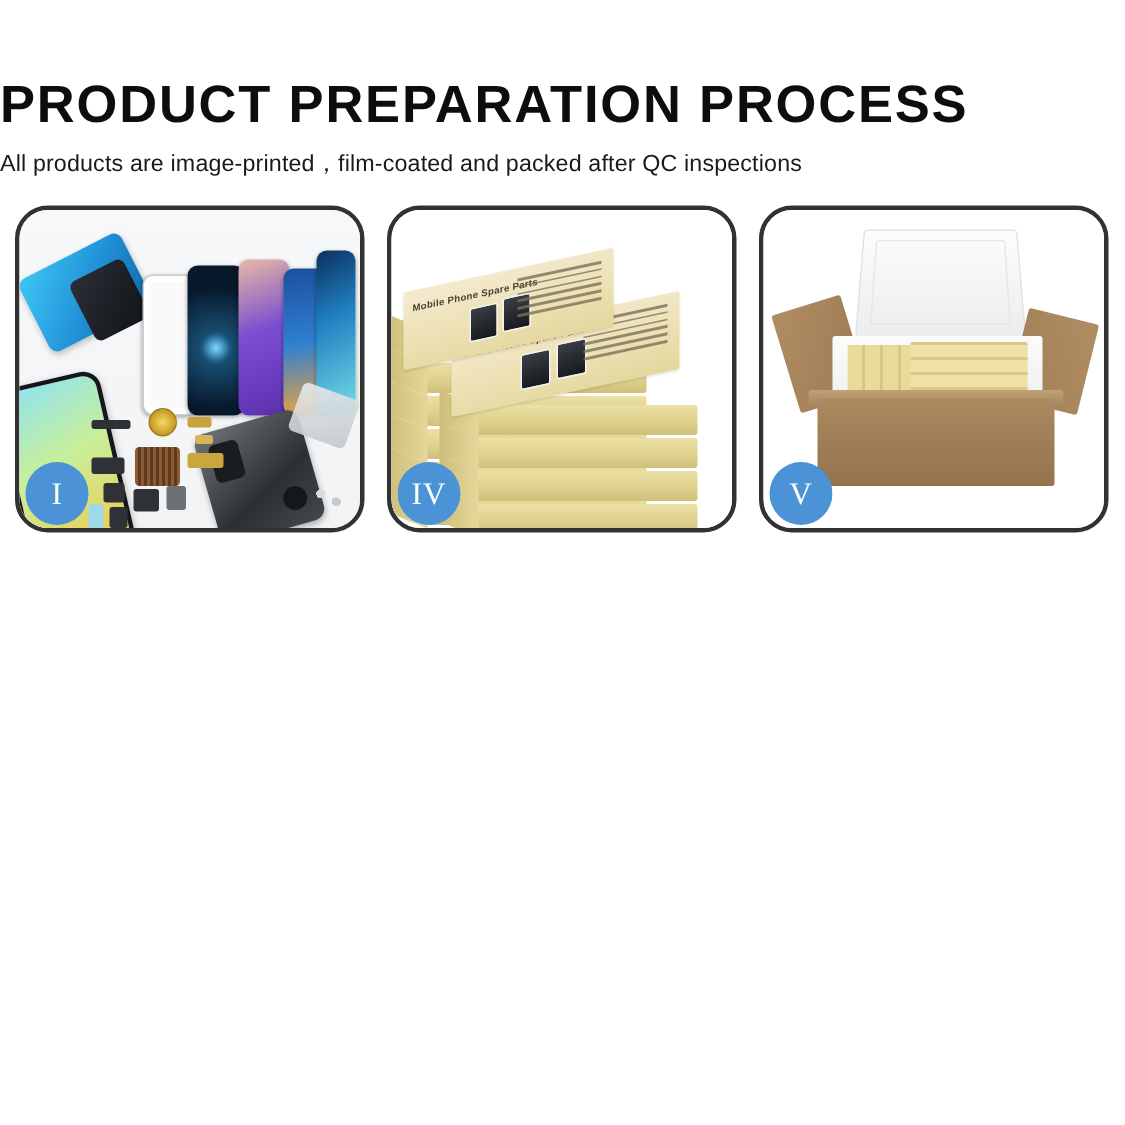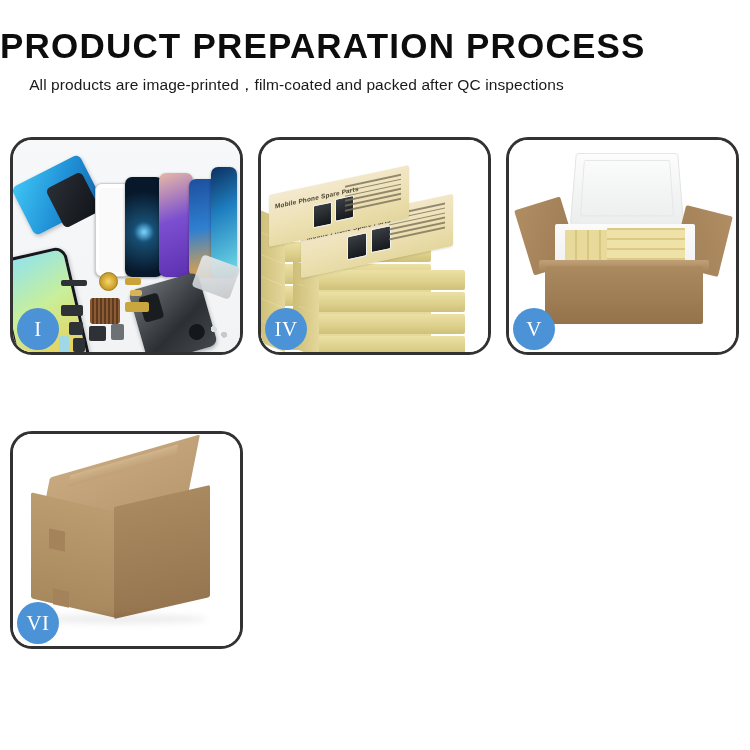--- a/index.html
+++ b/index.html
@@ -12,22 +12,22 @@
     height: 750px;
     overflow: hidden;
     font-family: "Liberation Sans", sans-serif;
     color: #111111;
     position: relative;
   }
 
   
   .header {
     width: 593px;
-    padding-top: 28px;
-    text-align: center;
+    padding-top: 52px;
+    text-align: left;
   }
   .title {
     font-family: "Liberation Sans", sans-serif;
     font-size: 35px;
     font-weight: bold;
     letter-spacing: 1.2px;
     color: #0d0d0d;
     line-height: 1.0;
     white-space: nowrap;
   }
@@ -405,26 +405,14 @@
       <div class="flapR"></div>
       <div class="foamtray"></div>
       <div class="ybox"></div>
       <div class="ybox2"></div>
       <div class="cartonRim"></div>
       <div class="cartonFront"></div>
     </div>
     <div class="badge">V</div>
   </div>
 
-  <div class="panel">
-    <div class="panel-inner p6">
-      <div class="top"></div>
-      <div class="tape"></div>
-      <div class="left"></div>
-      <div class="right"></div>
-      <div class="tab1"></div>
-      <div class="tab2"></div>
-      <div class="shadow"></div>
-    </div>
-    <div class="badge">VI</div>
-  </div>
 
 </div>
 
 </body></html>

